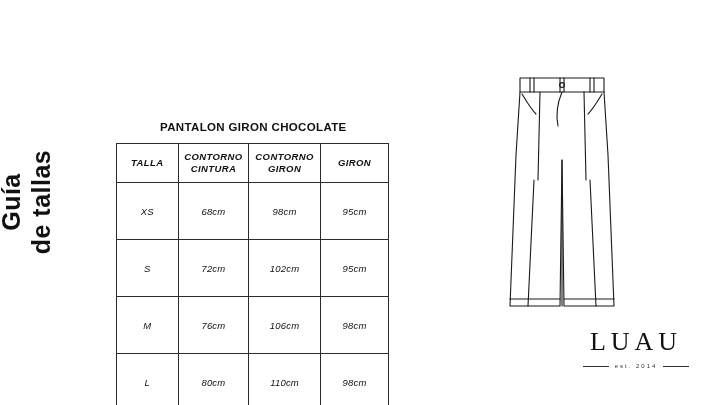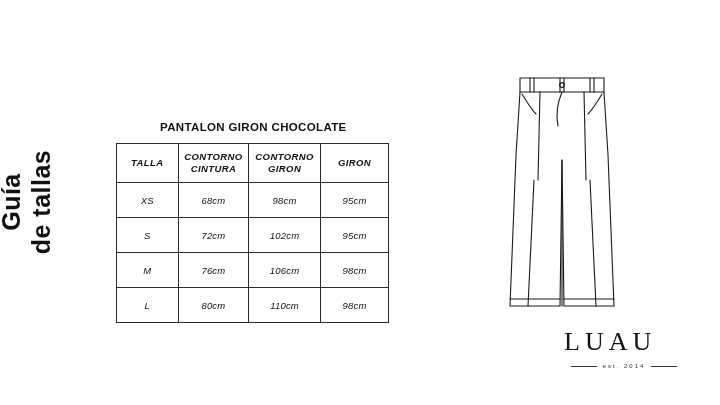--- a/index.html
+++ b/index.html
@@ -69,42 +69,43 @@
   .size-table th {
     font-weight: 700;
     letter-spacing: 0.4px;
     height: 34px;
     line-height: 1.25;
     padding: 2px 2px;
   }
   .size-table td {
     font-weight: 400;
     height: 30px;
-    padding: 2px 2px;
+    padding: 13px 2px;
     letter-spacing: 0.2px;
   }
   .col-talla { width: 22.5%; }
   .col-cintura { width: 26%; }
   .col-cadera { width: 26.5%; }
   .col-largo { width: 25%; }
 
   
   .illustration {
     position: absolute;
     left: 462px;
     top: 60px;
     width: 200px;
     height: 250px;
   }
 
   
   .logo-block {
     position: absolute;
-    right: 36px;
+    right: 24px;
     bottom: 36px;
+    text-align: center;
     width: 120px;
   }
   .logo-word {
     font-family: "Liberation Serif", serif;
     font-size: 26px;
     letter-spacing: 5px;
     font-weight: 400;
     color: #111111;
     line-height: 1;
   }

